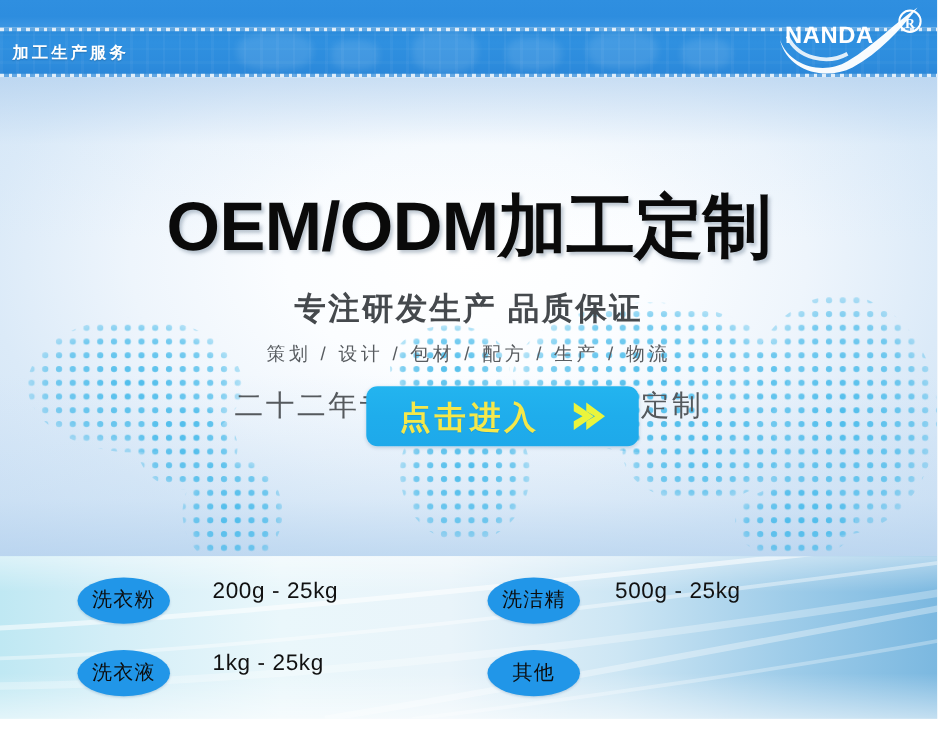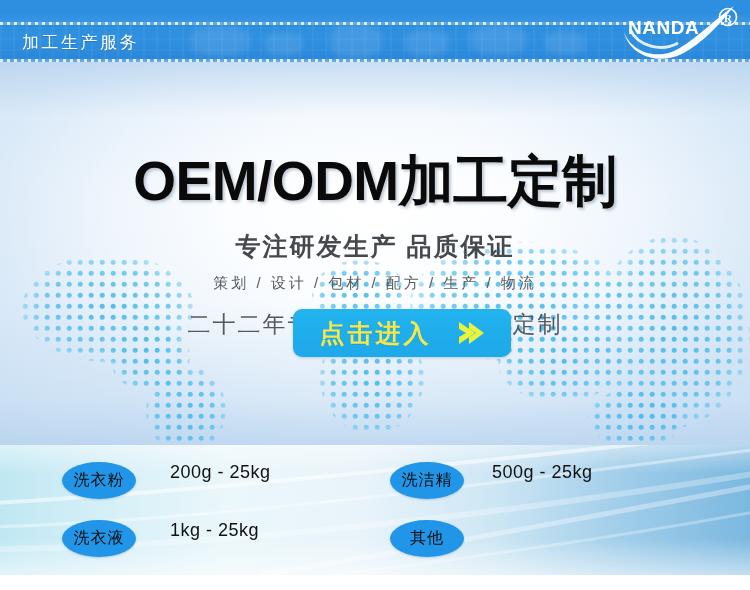--- a/index.html
+++ b/index.html
@@ -69,26 +69,26 @@
     height: 3px;
     background-image: repeating-linear-gradient(90deg,
       rgba(255,255,255,.85) 0px, rgba(255,255,255,.85) 3px,
       rgba(255,255,255,.25) 3px, rgba(255,255,255,.25) 7px);
   }
   .banner-rule-top { top: 0; }
   .banner-rule-bottom { bottom: 0; }
 
   .banner-title {
     position: absolute;
-    left: 22px; top: 50%;
+    left: 10px; top: 50%;
     transform: translateY(-50%);
     color: #ffffff;
-    font-size: 17px;
+    font-size: 13px;
     letter-spacing: 2.5px;
-    font-weight: 400;
+    font-weight: 700;
     white-space: nowrap;
     text-shadow: 0 1px 1px rgba(0,0,0,.18);
     z-index: 3;
   }
 
   
   .logo {
     position: absolute;
     right: 6px; top: 2px;
     width: 128px; height: 62px;

